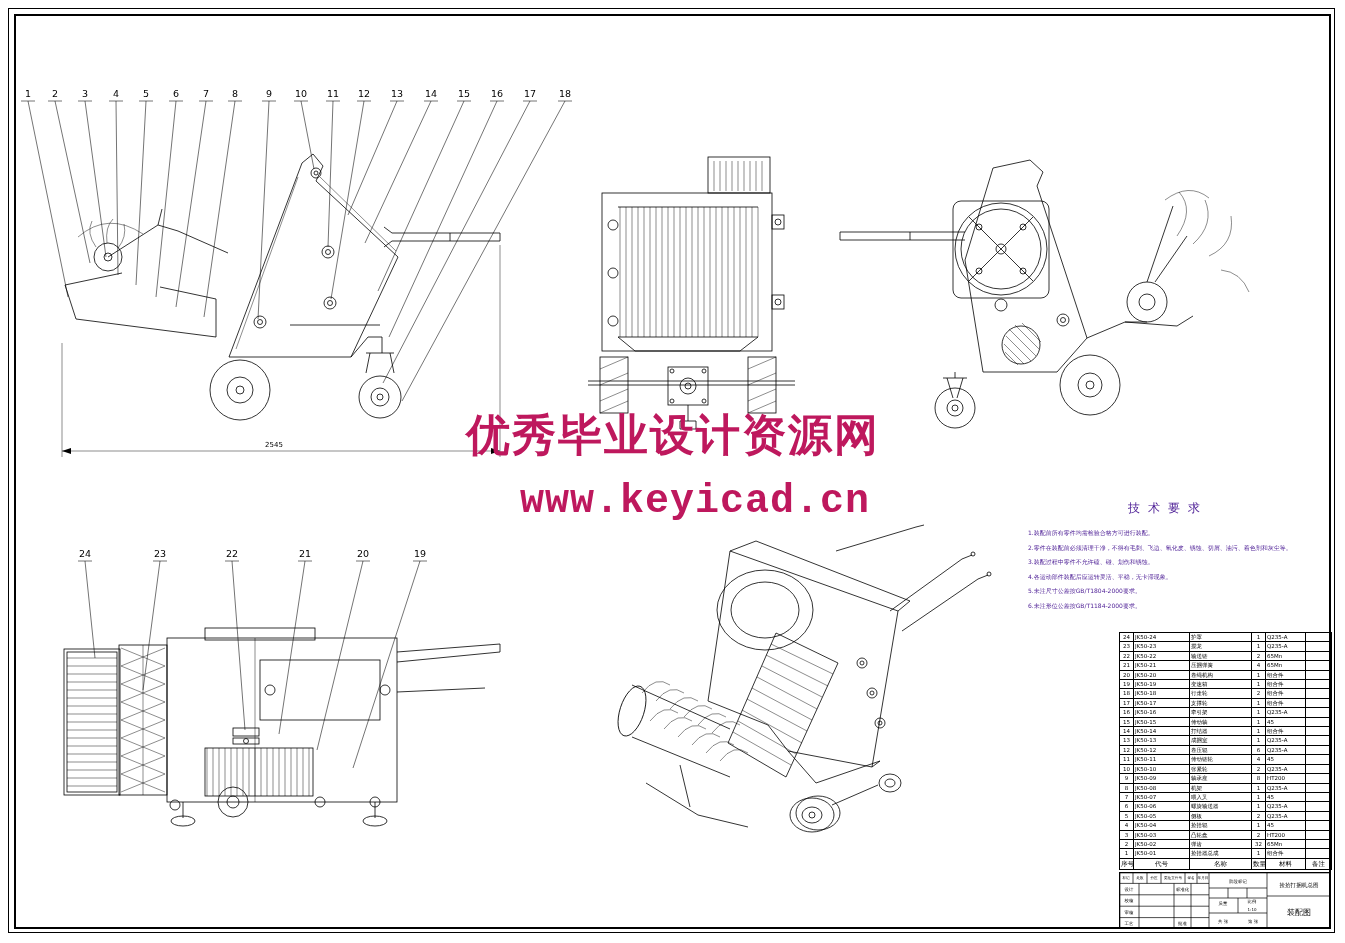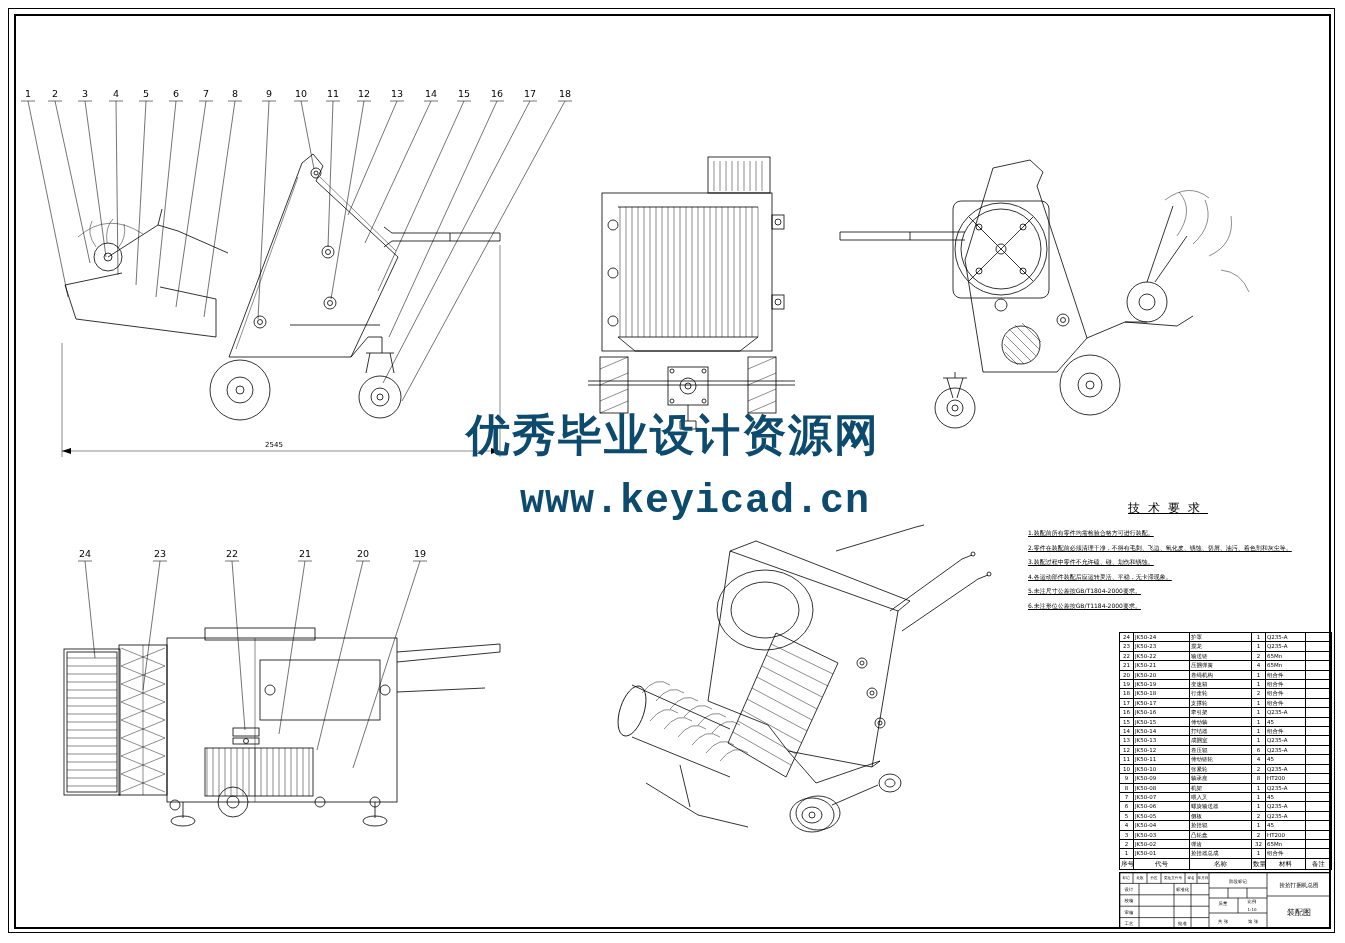--- a/index.html
+++ b/index.html
@@ -12,27 +12,27 @@
   .view { position:absolute; }
   .view line,.view path,.view circle,.view rect,.view polyline,.view polygon,.view ellipse {
       stroke:#000; fill:none; stroke-width:0.8; }
   .view .thin  { stroke-width:0.45; }
   .view .leader { stroke-width:0.55; }
   .view .fillb { fill:#000; stroke:none; }
   .view text { fill:#000; stroke:none; font-family:"DejaVu Sans",sans-serif; }
   .callout-num { font-size:9.5px; text-anchor:middle; }
   .dim-text { font-size:7px; text-anchor:middle; }
 
-  .watermark { position:absolute; color:#0c4a6e; font-weight:bold; white-space:nowrap; z-index:30; }
+  .watermark { position:absolute; color:#be185d; font-weight:bold; white-space:nowrap; z-index:30; }
   .wm1 { left:466px; top:406px; font-size:44px; letter-spacing:2px;
          font-family:"DejaVu Serif","Liberation Serif",serif; }
   .wm2 { left:520px; top:479px; font-size:40px; letter-spacing:1px;
          font-family:Liberation Mono, monospace; }
 
-  .tech { position:absolute; left:1028px; top:500px; width:280px; color:#000000;text-decoration:underline; }
+  .tech { position:absolute; left:1028px; top:500px; width:280px; color:#4c1d95; }
   .tech-title { text-align:center; font-size:12px; letter-spacing:8px; margin-bottom:9px; }
   .tech-line { font-size:6px; line-height:14.5px; white-space:nowrap; }
 
   .bom { position:absolute; left:1119px; top:632px; width:208px; }
   .bom table { border-collapse:collapse; width:212px; table-layout:fixed; }
   .bom td { border:0.6px solid #000; font-size:5.5px; height:8.4px; line-height:8.4px;
             padding:0 1px; overflow:hidden; white-space:nowrap; color:#000; }
   .bom td.c0,.bom td.c3 { text-align:center; }
   .bom td.c1,.bom td.c2,.bom td.c4,.bom td.c5 { text-align:left; }
   .bom tr.bom-head td { height:10px; line-height:10px; font-size:6.5px; text-align:center; border-width:1px; }

